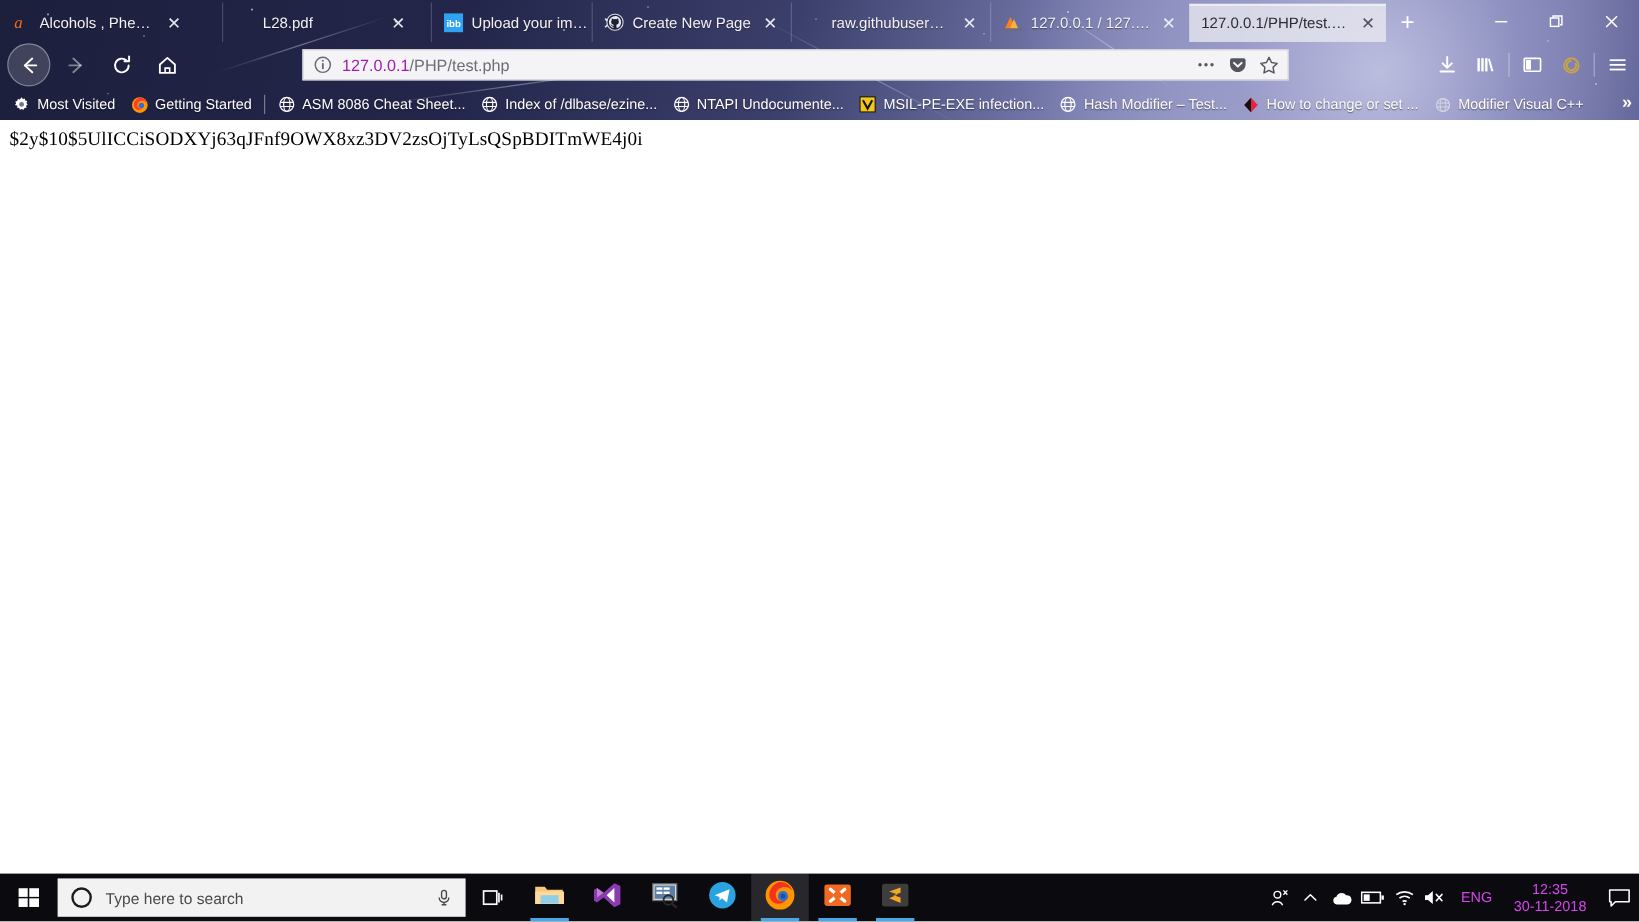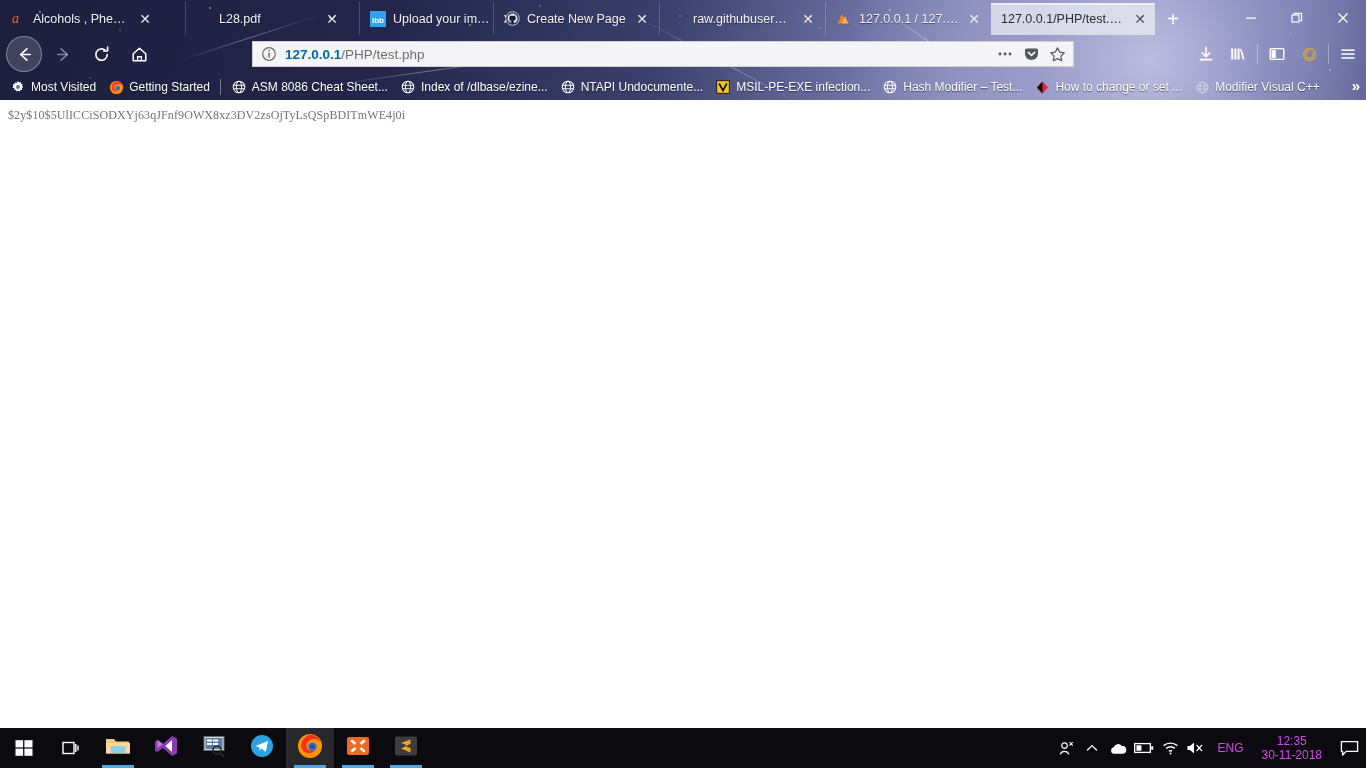--- a/index.html
+++ b/index.html
@@ -132,21 +132,21 @@
     position: absolute; left: 252px; top: 41px;
     width: 822px; height: 26px;
     background: #f4f4f6;
     border: 1px solid #cfcfd6;
     display: flex; align-items: center;
     padding: 0 4px 0 8px;
     box-sizing: border-box;
   }
   .url-ident { width: 16px; height: 16px; margin-right: 8px; flex:0 0 16px; }
   .url-text { flex: 1 1 auto; font-size: 13.5px; color: #6e6e78; white-space: nowrap; }
-  .url-text .host { color: #0369a1; font-weight: bold; }
+  .url-text .host { color: #a21caf; }
   .url-icons { display: flex; align-items: center; gap: 2px; }
   .url-icon { width: 24px; height: 22px; display:flex; align-items:center; justify-content:center; color:#4a4a52; }
 
   .toolbar-right {
     position: absolute; right: 2px; top: 38px; height: 32px;
     display: flex; align-items: center;
   }
   .tbicon {
     width: 32px; height: 30px; display: flex; align-items: center; justify-content: center;
     color: #ffffff;
@@ -171,22 +171,22 @@
 
   
   .content {
     position: absolute; left: 0; top: 100px;
     width: 1366px; height: 628px;
     background: #ffffff;
     overflow: hidden;
   }
   .page-text {
     font-family: "Liberation Serif", serif;
-    font-size: 12px;
-    color: #737373;
+    font-size: 16px;
+    color: #000000;
     padding: 8px 8px 0 8px;
     white-space: nowrap;
     letter-spacing: 0.1px;
   }
 
   
   .taskbar {
     position: absolute; left: 0; top: 728px; width: 1366px; height: 40px;
     background: #0a0a0f;
     display: flex; align-items: center;
@@ -526,20 +526,35 @@
 
     <div class="start">
       <svg width="20" height="20" viewBox="0 0 20 20">
         <rect x="1.5" y="2.2" width="7.6" height="7.2" fill="#ffffff"></rect>
         <rect x="10.4" y="2.2" width="8.1" height="7.2" fill="#ffffff"></rect>
         <rect x="1.5" y="10.6" width="7.6" height="7.2" fill="#ffffff"></rect>
         <rect x="10.4" y="10.6" width="8.1" height="7.2" fill="#ffffff"></rect>
       </svg>
     </div>
 
+    <div class="searchbox">
+      <span class="cortana">
+        <svg width="20" height="20" viewBox="0 0 20 20">
+            <circle cx="10" cy="10" r="7.6" fill="none" stroke="#1b1b1b" stroke-width="2"></circle>
+          </svg>
+      </span>
+      <span class="ph">Type here to search</span>
+      <span class="mic">
+        <svg width="16" height="16" viewBox="0 0 16 16">
+            <rect x="6" y="2" width="4" height="7" rx="2" fill="none" stroke="#4a4a4a" stroke-width="1.2"></rect>
+            <path d="M4 8 a4 4 0 0 0 8 0" fill="none" stroke="#4a4a4a" stroke-width="1.2"></path>
+            <path d="M8 12 V14 M6 14 H10" stroke="#4a4a4a" stroke-width="1.2"></path>
+          </svg>
+      </span>
+    </div>
 
     <div class="tbtask">
       <svg width="20" height="20" viewBox="0 0 20 20">
           <rect x="2" y="4.5" width="11" height="11" fill="none" stroke="#ffffff" stroke-width="1.4"></rect>
           <path d="M14.8 6 V14 M17 7.5 V12.5" stroke="#ffffff" stroke-width="1.4"></path>
         </svg>
     </div>
 
     <div class="tbapp">
       <span>

